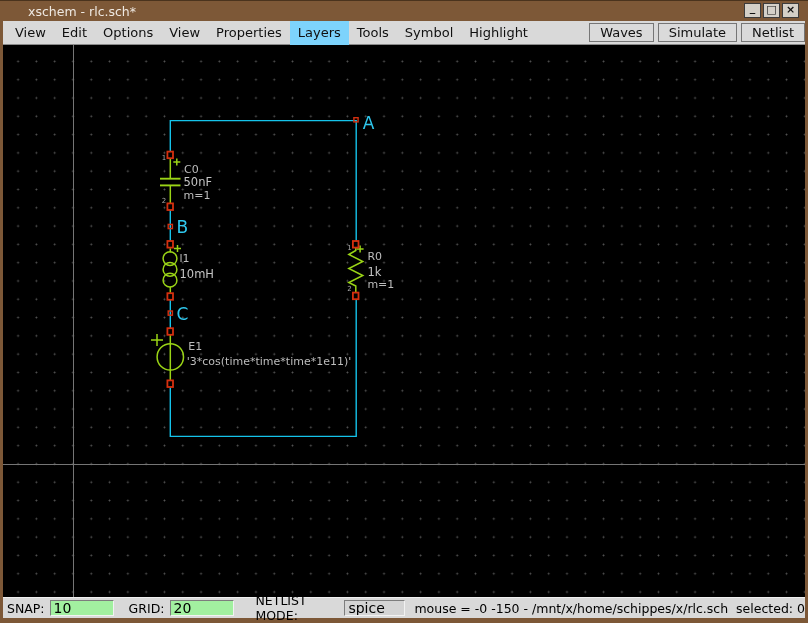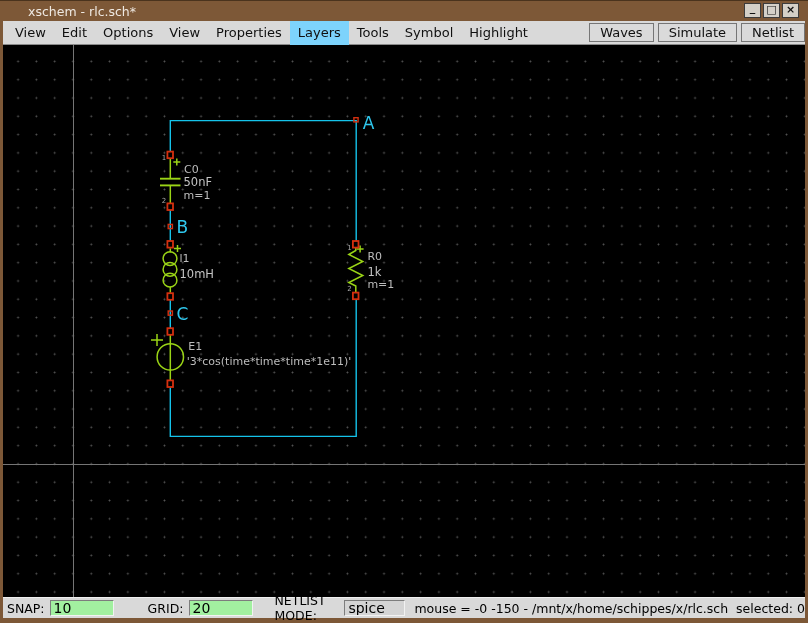--- a/index.html
+++ b/index.html
@@ -163,20 +163,20 @@
         <text class="netlbl" x="176.5" y="232.8">B</text>
         <rect class="lblpin" x="168.2" y="311" width="4.2" height="4.2"></rect>
         <text class="netlbl" x="176.5" y="319.8">C</text>
       </g>
     </svg>
   </div>
 
   <div class="statusbar">
     <span class="sb-label first">SNAP:</span>
     <input class="sb-input green" value="10" style="">
-    <span class="sb-label" style="margin-left:34px;">GRID:</span>
+    <span class="sb-label" style="margin-left:15px;">GRID:</span>
     <input class="sb-input green" value="20" style="">
     <span class="sb-label">NETLIST MODE:</span>
     <input class="sb-input grey" value="spice" style="">
     <span class="sb-mouse">mouse = -0 -150 - /mnt/x/home/schippes/x/rlc.sch  selected: 0</span>
   </div>
 
 </div>
 
 </body></html>

